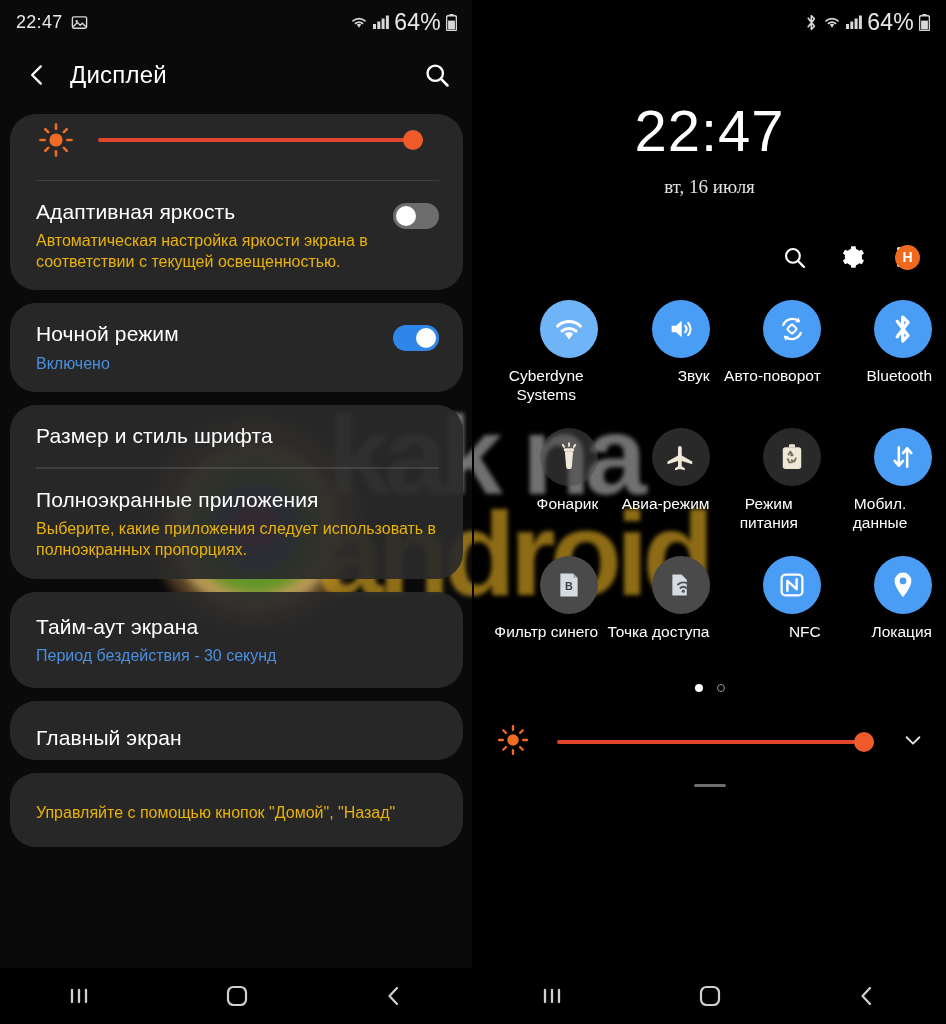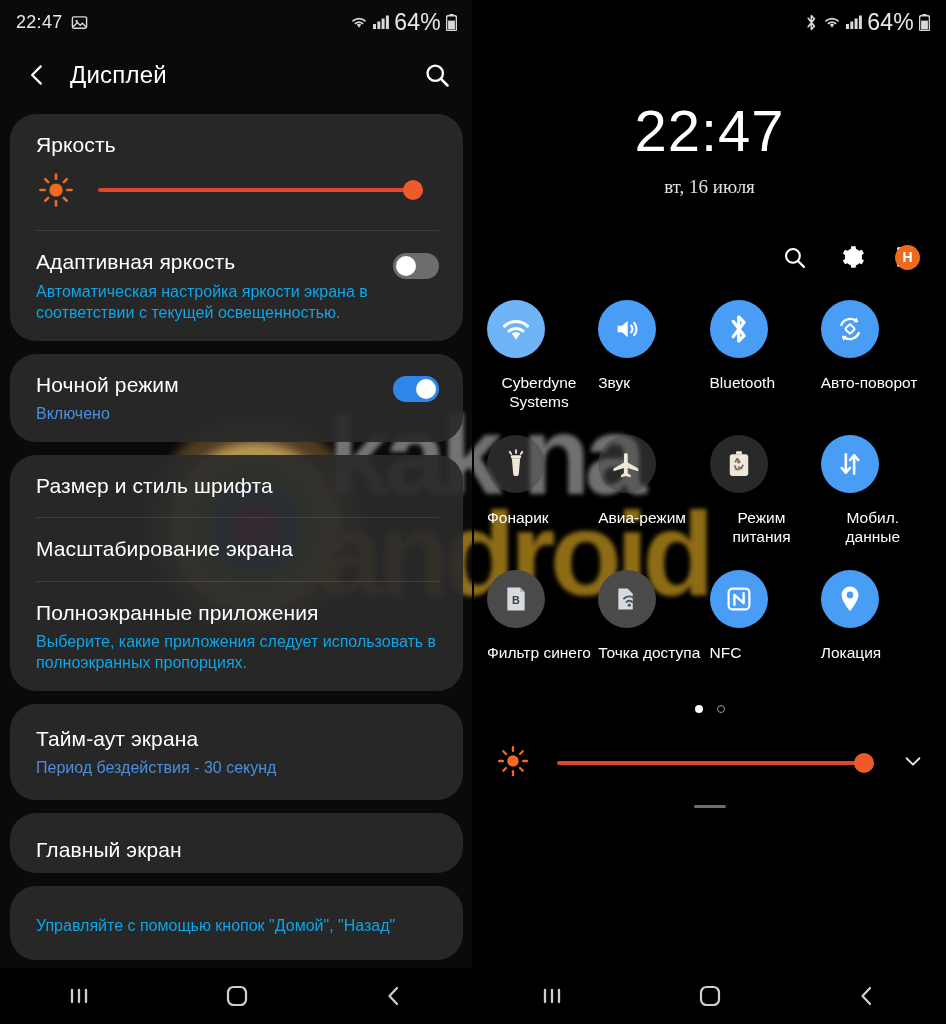--- a/index.html
+++ b/index.html
@@ -75,21 +75,21 @@
     background: rgba(42,42,42,0.93);
     border-radius: 26px;
     margin-bottom: 13px;
     overflow: hidden;
   }
   .row { padding: 18px 24px 18px 26px; position: relative; }
   .row.with-toggle { display: flex; align-items: flex-start; }
   .row-texts { flex: 1 1 auto; min-width: 0; }
   .row-title { font-size: 21px; color: #fff; letter-spacing: 0.1px; line-height: 1.25; }
   .row-sub {
-    font-size: 16px; color: #0ea5e9; margin-top: 5px; line-height: 1.32;
+    font-size: 16px; color: #eab308; margin-top: 5px; line-height: 1.32;
   }
   .row-sub.accent { color: #4a8fe0; }
   .hr { height: 1px; background: rgba(255,255,255,0.11); margin: 0 24px 0 26px; }
 
   
   .bright-row { padding: 6px 26px 20px 26px; display: flex; align-items: center; }
   .sun-icon { width: 40px; height: 40px; flex: 0 0 auto; }
   .slider-track {
     position: relative; flex: 1 1 auto; height: 20px; margin-left: 22px; margin-right: 14px;
   }
@@ -146,21 +146,21 @@
     width: 25px; height: 25px; border-radius: 50%; background: #ef6a1d;
     color: #fff; font-size: 14px; display: flex; align-items: center; justify-content: center;
     font-weight: 600;
   }
 
   .qs-grid {
     position: relative; z-index: 20;
     display: grid; grid-template-columns: repeat(4, 1fr);
     row-gap: 24px; padding: 26px 14px 0 14px;
   }
-  .qs-tile { display: flex; flex-direction: column; align-items: flex-start; cursor: pointer; gap: 7px; }
+  .qs-tile { display: flex; flex-direction: column; align-items: flex-end; cursor: pointer; }
   .qs-circle {
     width: 58px; height: 58px; border-radius: 50%;
     display: flex; align-items: center; justify-content: center;
   }
   .qs-circle.on  { background: #4a9df5; }
   .qs-circle.on-light { background: #6fb4f7; }
   .qs-circle.off { background: #4a4a4a; }
   .qs-circle.off-dim { background: rgba(74,74,74,0.55); }
   .qs-label {
     margin-top: 9px; font-size: 15.5px; color: #fff; text-align: center;
@@ -243,23 +243,20 @@
         <svg width="28" height="28" viewBox="0 0 24 24">
             <circle cx="10.5" cy="10.5" r="6.6" fill="none" stroke="#fff" stroke-width="2"></circle>
             <path d="M15.4 15.4L21 21" stroke="#fff" stroke-width="2.2" stroke-linecap="round"></path>
           </svg>
       </span>
     </div>
 
     <div class="settings-list">
 
       <div class="card">
-        <div class="row" style="padding-bottom:6px;">
-          <div class="row-title">Яркость</div>
-        </div>
         <div class="bright-row">
           <span class="sun-icon">
             <svg width="40" height="40" viewBox="0 0 40 40">
                 <circle cx="20" cy="20" r="6.6" fill="#ef6a22"></circle>
                 <g stroke="#ef6a22" stroke-width="2.6" stroke-linecap="round">
                   <path d="M20 4.5v4.2"></path>
                   <path d="M20 31.3v4.2"></path>
                   <path d="M4.5 20h4.2"></path>
                   <path d="M31.3 20h4.2"></path>
                   <path d="M9.2 9.2l3 3"></path>
@@ -296,23 +293,20 @@
             <span class="knob"></span>
           </span>
         </div>
       </div>
 
       <div class="card">
         <div class="row">
           <div class="row-title">Размер и стиль шрифта</div>
         </div>
         <div class="hr"></div>
-        <div class="row">
-          <div class="row-title">Масштабирование экрана</div>
-        </div>
         <div class="hr"></div>
         <div class="row">
           <div class="row-title">Полноэкранные приложения</div>
           <div class="row-sub">Выберите, какие приложения следует использовать в полноэкранных пропорциях.</div>
         </div>
       </div>
 
       <div class="card">
         <div class="row" style="padding-top:22px;padding-bottom:22px;">
           <div class="row-title">Тайм-аут экрана</div>
@@ -438,38 +432,38 @@
               <path d="M4 9.2h3.8L12.6 5v14l-4.8-4.2H4z" fill="#fff"></path>
               <path d="M15.6 9.2a4.4 4.4 0 010 5.6" stroke="#fff" stroke-width="1.9" fill="none" stroke-linecap="round"></path>
               <path d="M18.2 6.8a8 8 0 010 10.4" stroke="#fff" stroke-width="1.9" fill="none" stroke-linecap="round"></path>
             </svg>
         </span>
         <span class="qs-label">Звук</span>
       </div>
 
       <div class="qs-tile">
         <span class="qs-circle on">
-          <svg width="24" height="30" viewBox="0 0 13 18">
-              <path d="M3 4.4L9.6 13 6.3 16.2V1.8L9.6 5 3 13.6" fill="none" stroke="#fff" stroke-width="1.9" stroke-linejoin="round" stroke-linecap="round"></path>
-            </svg>
-        </span>
-        <span class="qs-label">Bluetooth</span>
-      </div>
-
-      <div class="qs-tile">
-        <span class="qs-circle on">
           <svg width="30" height="30" viewBox="0 0 24 24">
               <path d="M5 8.8A8 8 0 0117.5 5.8" stroke="#fff" stroke-width="1.9" fill="none" stroke-linecap="round"></path>
               <path d="M19 15.2A8 8 0 016.5 18.2" stroke="#fff" stroke-width="1.9" fill="none" stroke-linecap="round"></path>
               <path d="M17.2 2.5l1.2 3.6-3.7.6" fill="#fff"></path>
               <path d="M6.8 21.5l-1.2-3.6 3.7-.6" fill="#fff"></path>
               <rect x="9.2" y="9.2" width="5.6" height="5.6" rx="1" transform="rotate(45 12 12)" fill="none" stroke="#fff" stroke-width="1.7"></rect>
             </svg>
         </span>
         <span class="qs-label">Авто-поворот</span>
+      </div>
+
+      <div class="qs-tile">
+        <span class="qs-circle on">
+          <svg width="24" height="30" viewBox="0 0 13 18">
+              <path d="M3 4.4L9.6 13 6.3 16.2V1.8L9.6 5 3 13.6" fill="none" stroke="#fff" stroke-width="1.9" stroke-linejoin="round" stroke-linecap="round"></path>
+            </svg>
+        </span>
+        <span class="qs-label">Bluetooth</span>
       </div>
 
       <div class="qs-tile">
         <span class="qs-circle off-dim">
           <svg width="28" height="30" viewBox="0 0 24 26">
               <path d="M8.4 8h7.2l-1.1 13a2.5 2.5 0 01-5 0z" fill="#efe7d7"></path>
               <rect x="7.6" y="5.4" width="8.8" height="2.6" rx="0.8" fill="#efe7d7"></rect>
               <g stroke="#efe7d7" stroke-width="1.6" stroke-linecap="round">
                 <path d="M12 1v2.4"></path>
                 <path d="M6.6 2.4l1.2 2"></path>

